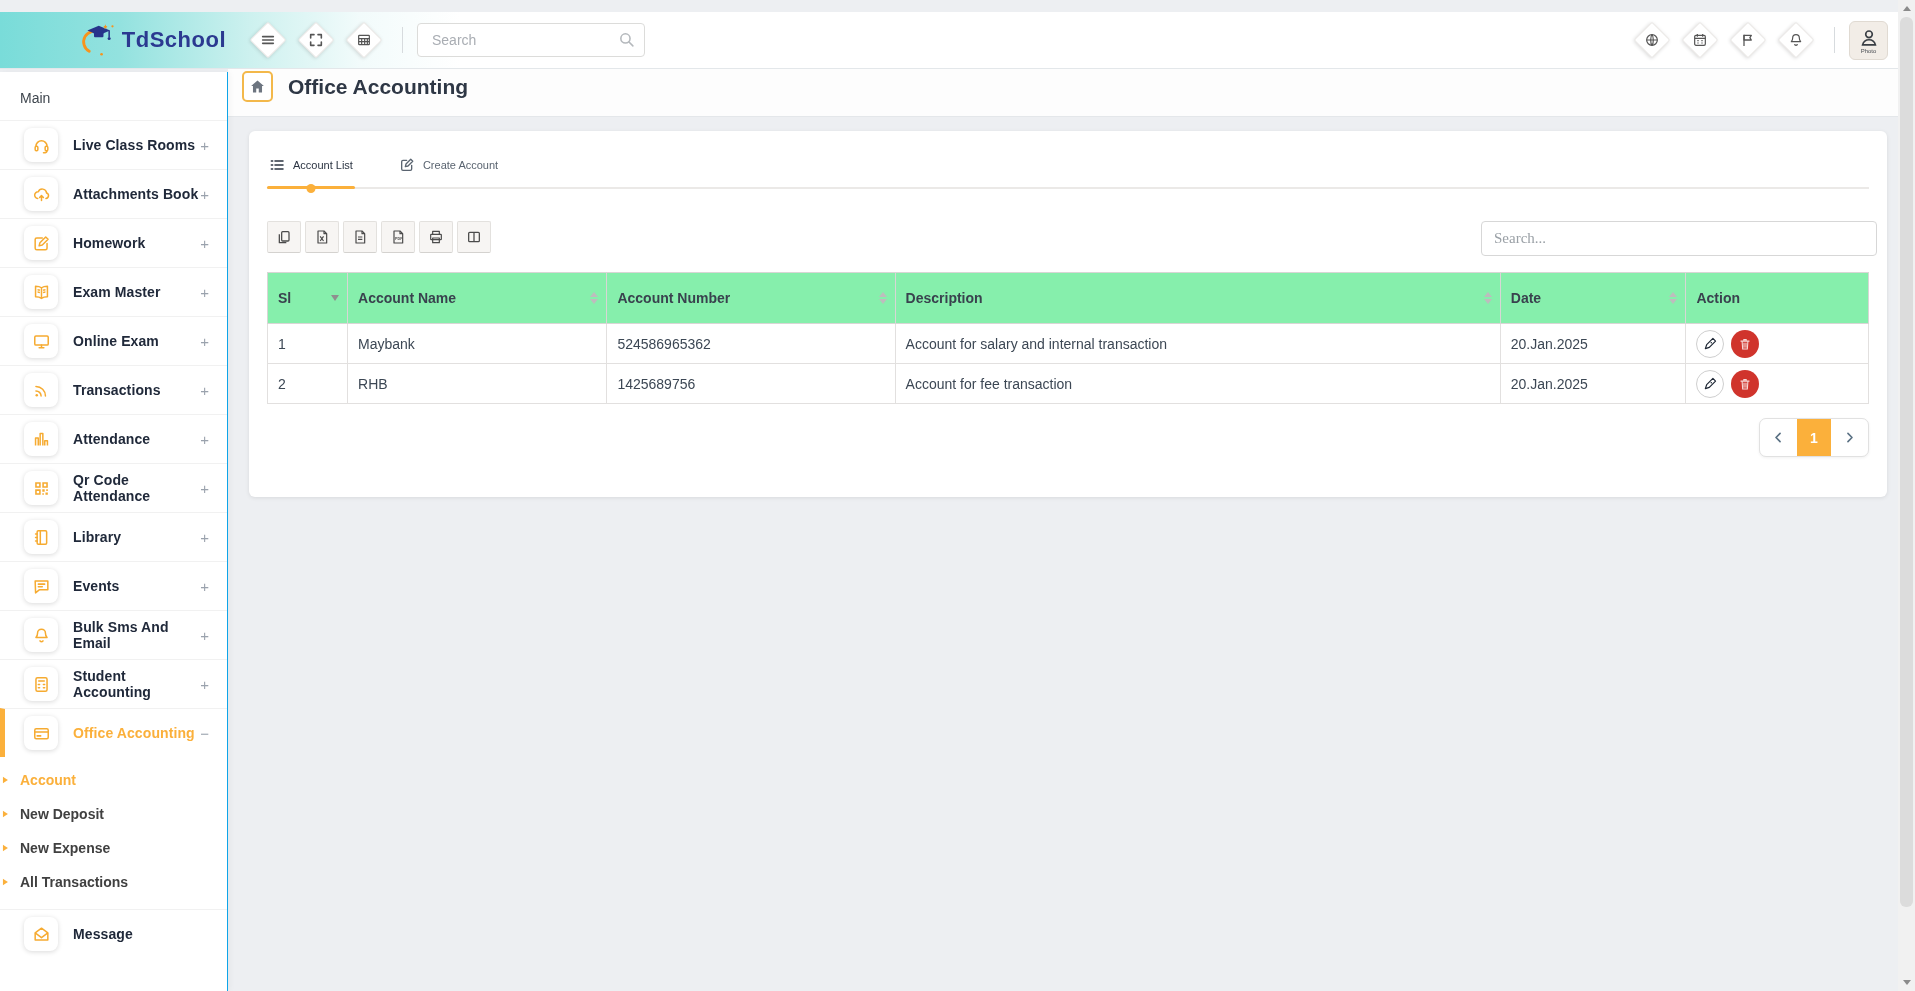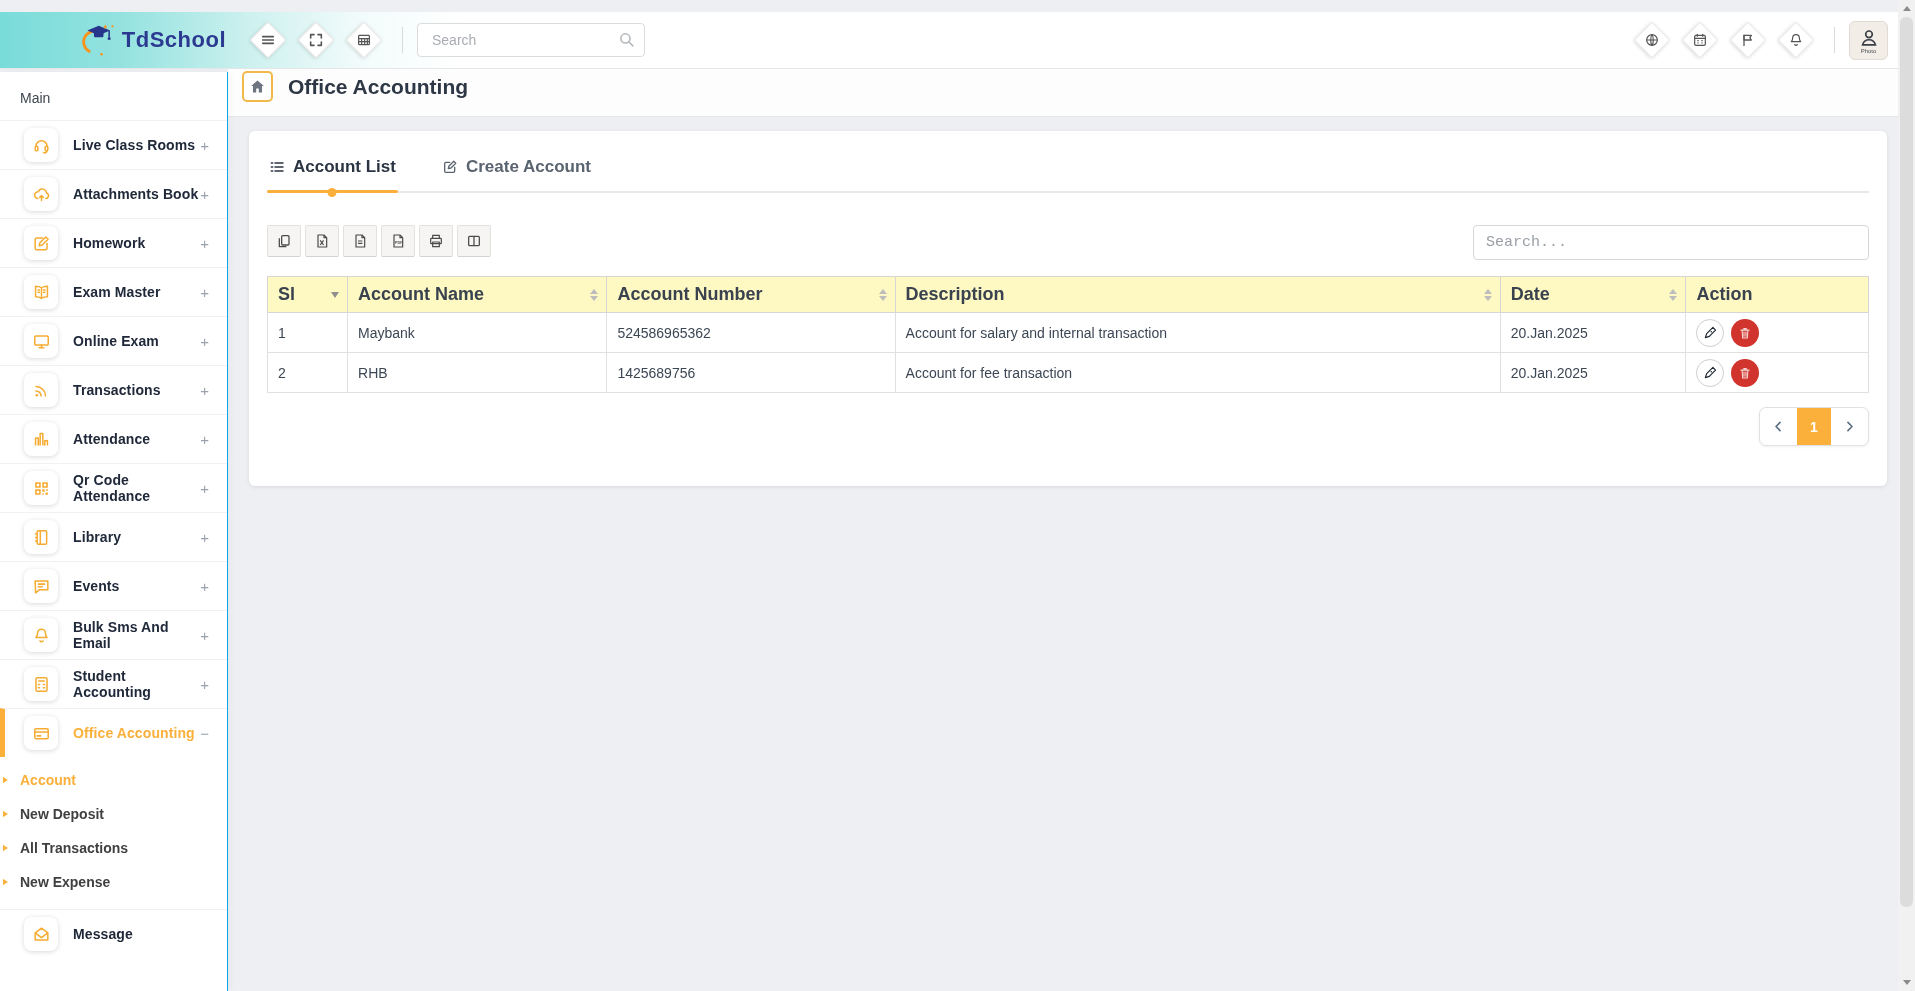--- a/index.html
+++ b/index.html
@@ -49,36 +49,36 @@
   .page-header { position:absolute; top:57px; left:228px; right:17px; height:60px; background:#fdfdfd; border-bottom:1px solid #e4e7ea; display:flex; align-items:center; z-index:10; }
   .home-btn { width:31px; height:31px; margin-left:14px; background:#fff; border:2px solid #f3b84a; border-radius:5px; display:flex; align-items:center; justify-content:center; cursor:pointer; }
   .home-btn svg { width:17px; height:17px; color:#6d7580; }
   .page-title { margin-left:15px; font-size:21px; font-weight:bold; color:#2e3745; }
 
   
   .content { position:absolute; top:117px; left:228px; right:17px; bottom:0; background:#edeff2; }
   .card { margin:14px 11px 0 21px; background:#fff; border-radius:6px; box-shadow:0 1px 4px rgba(0,0,0,.09); padding:20px 18px 40px 18px; }
 
   .tabs { display:flex; gap:42px; border-bottom:2px solid #ebe9e7; }
-  .tab { position:relative; display:flex; align-items:center; gap:8px; padding:6px 2px 14px 2px; font-size:17px; font-weight:bold; color:#5a6470; cursor:pointer;text-align:right; }
+  .tab { position:relative; display:flex; align-items:center; gap:8px; padding:6px 2px 14px 2px; font-size:11px; font-weight:normal; color:#5a6470; cursor:pointer;text-align:right; }
   .tab svg { width:16px; height:16px; }
   .tab.active { color:#2b3442; }
   .tab.active::after { content:""; position:absolute; left:0; right:0; bottom:-2px; height:3px; background:#fbb03b; border-radius:2px; }
   .tab.active::before { content:""; position:absolute; left:50%; bottom:-6px; width:9px; height:9px; border-radius:50%; background:#fbb03b; transform:translateX(-50%); z-index:1; }
 
   .toolbar-row { display:flex; align-items:flex-start; margin-top:32px; }
   .export-group { display:flex; gap:4px; }
   .export-btn { width:34px; height:32px; background:#f7f5f3; border:1px solid #e3e1de; border-bottom-color:#d4d2cf; border-radius:2px; display:flex; align-items:center; justify-content:center; cursor:pointer; }
   .export-btn svg { width:16px; height:16px; color:#4b4b4b; }
   .table-search { margin-left:auto; position:relative; width:396px; height:35px; }
-  .table-search input { width:100%; height:100%; border:1px solid #d7d7d7; border-radius:4px; padding:0 12px; font-size:15px; color:#555; font-family:Liberation Mono, monospace; outline:none; }
+  .table-search input { width:100%; height:100%; border:1px solid #d7d7d7; border-radius:4px; padding:0 12px; font-size:15px; color:#555; font-family:Liberation Serif, serif; outline:none;margin-left:8px; }
   .table-search input::placeholder { color:#9aa0a6; }
 
   table.acct { width:100%; margin-top:16px; border-collapse:collapse; border:1px solid #d8d6d5; }
-  table.acct th { background:#fef9c3; border:1px solid #d8d6d5; font-size:18px; font-weight:bold; color:#39424e; text-align:left; padding:7px 10px; position:relative; }
+  table.acct th { background:#86efac; border:1px solid #d8d6d5; font-size:14px; font-weight:bold; color:#39424e; text-align:left; padding:17px 10px; position:relative; }
   table.acct td { border:1px solid #e2e0df; font-size:14px; color:#3c4754; padding:0 10px; height:40px; background:#fff; }
   .sort-both { position:absolute; right:8px; top:50%; transform:translateY(-50%); display:flex; flex-direction:column; gap:2px; }
   .sort-both i { display:block; width:0; height:0; border-left:4px solid transparent; border-right:4px solid transparent; }
   .sort-both i.up { border-bottom:5px solid #bdbdbd; }
   .sort-both i.down { border-top:5px solid #bdbdbd; }
   .sort-single { position:absolute; right:8px; top:50%; transform:translateY(-50%); width:0; height:0; border-left:4px solid transparent; border-right:4px solid transparent; border-top:6px solid #8f8f8f; }
   .col-sl { width:5%; } .col-name { width:16.2%; } .col-number { width:18%; } .col-desc { width:37.8%; } .col-date { width:11.6%; } .col-action { width:11.4%; }
 
   .action-cell { display:flex; align-items:center; gap:7px; }
   .edit-btn { width:28px; height:28px; border-radius:50%; background:#fff; border:1px solid #cfcfcf; display:flex; align-items:center; justify-content:center; cursor:pointer; }
@@ -326,27 +326,27 @@
       <div class="sub-item">
         <svg viewBox="0 0 24 24" fill="currentColor">
             <path d="M7 4l12 8-12 8z"></path>
           </svg>
         <span class="sublabel">New Deposit</span>
       </div>
       <div class="sub-item">
         <svg viewBox="0 0 24 24" fill="currentColor">
             <path d="M7 4l12 8-12 8z"></path>
           </svg>
-        <span class="sublabel">All Transactions</span>
+        <span class="sublabel">New Expense</span>
       </div>
       <div class="sub-item">
         <svg viewBox="0 0 24 24" fill="currentColor">
             <path d="M7 4l12 8-12 8z"></path>
           </svg>
-        <span class="sublabel">New Expense</span>
+        <span class="sublabel">All Transactions</span>
       </div>
     </div>
 
     <div class="side-item">
       <span class="ibox">
           <svg viewBox="0 0 24 24" fill="none" stroke="currentColor" stroke-width="1.9" stroke-linejoin="round">
             <path d="M4 10l8-6 8 6v9H4z"></path>
             <path d="M4 10l8 6 8-6"></path>
           </svg>
         </span>

